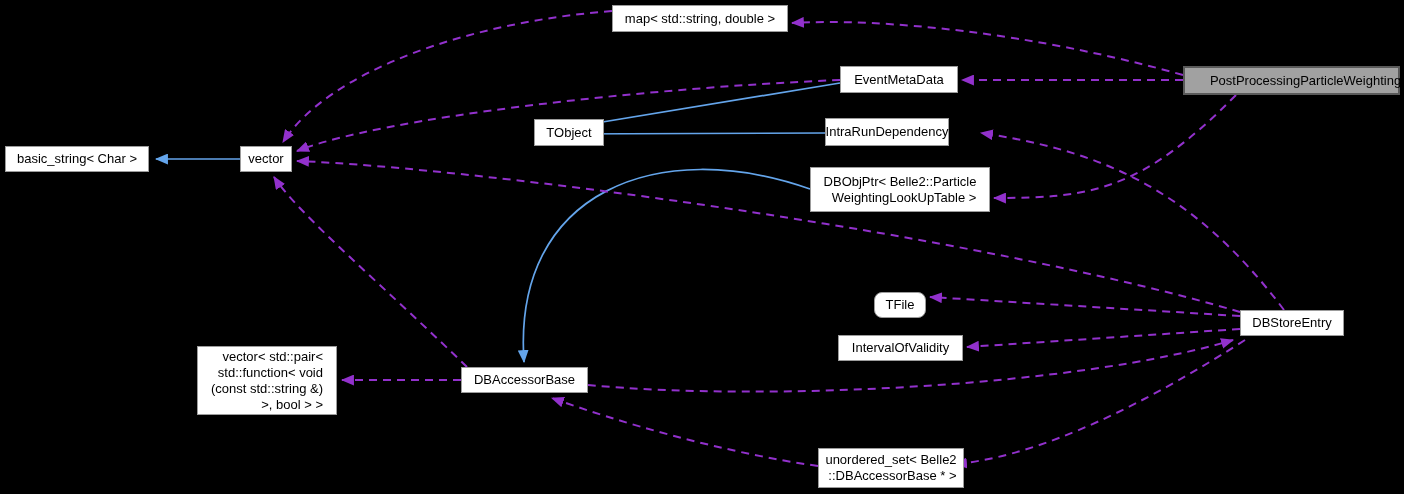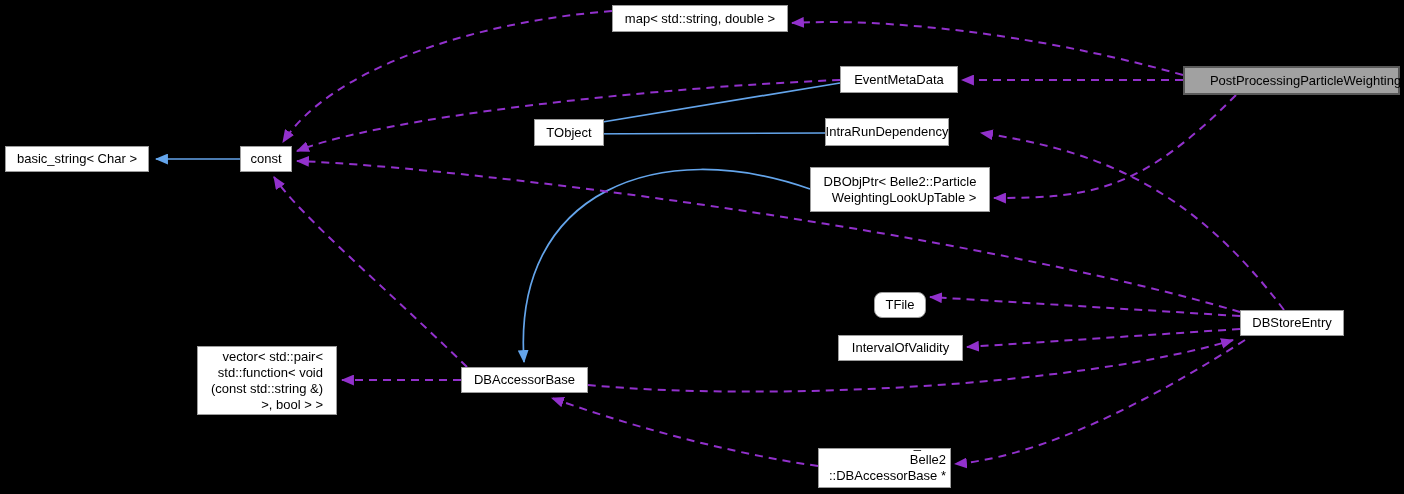--- a/index.html
+++ b/index.html
@@ -73,27 +73,27 @@
         <path d="M818,466 C720,452 615,421 552,398" fill="none" stroke="#9231cc" stroke-width="2" stroke-dasharray="8,6" marker-end="url(#arrow-usage)"></path>
       </g>
   </svg>
   <div id="nodes">
       <div class="node" style="left: 612px; top: 5px; width: 176px; height: 27px;">map&lt; std::string, double &gt;</div>
       <div class="node" style="left: 840px; top: 66px; width: 118px; height: 27px;">EventMetaData</div>
       <div class="node highlighted" style="left: 1183px; top: 66px; width: 217px; height: 29px;">PostProcessingParticleWeighting</div>
       <div class="node" style="left: 486px; top: 119px; width: 70px; height: 27px; margin-left: 48px;">TObject</div>
       <div class="node" style="left: 825px; top: 118px; width: 124px; height: 28px;">IntraRunDependency</div>
       <div class="node" style="left: 5px; top: 146px; width: 144px; height: 26px;">basic_string&lt; Char &gt;</div>
-      <div class="node" style="left: 240px; top: 146px; width: 52px; height: 26px;">const</div>
+      <div class="node" style="left: 240px; top: 146px; width: 52px; height: 26px;">vector</div>
       <div class="node" style="left: 810px; top: 167px; width: 180px; height: 45px;">DBObjPtr&lt; Belle2::Particle
 WeightingLookUpTable &gt;</div>
       <div class="node" style="left: 874px; top: 292px; width: 52px; height: 26px; border-radius: 8px;">TFile</div>
       <div class="node" style="left: 1240px; top: 310px; width: 104px; height: 26px;">DBStoreEntry</div>
       <div class="node" style="left: 838px; top: 335px; width: 125px; height: 26px;">IntervalOfValidity</div>
       <div class="node" style="left: 197px; top: 346px; width: 140px; height: 69px;">vector&lt; std::pair&lt;
 std::function&lt; void
 (const std::string &amp;)
 &gt;, bool &gt; &gt;</div>
       <div class="node" style="left: 461px; top: 367px; width: 127px; height: 26px;">DBAccessorBase</div>
-      <div class="node" style="left: 818px; top: 448px; width: 133px; height: 40px;">unordered_set&lt; Belle2
+      <div class="node" style="left: 818px; top: 448px; width: 146px; height: 40px;">unordered_set&lt; Belle2
 ::DBAccessorBase * &gt;</div>
     </div>
 </div>
 
 </body></html>

